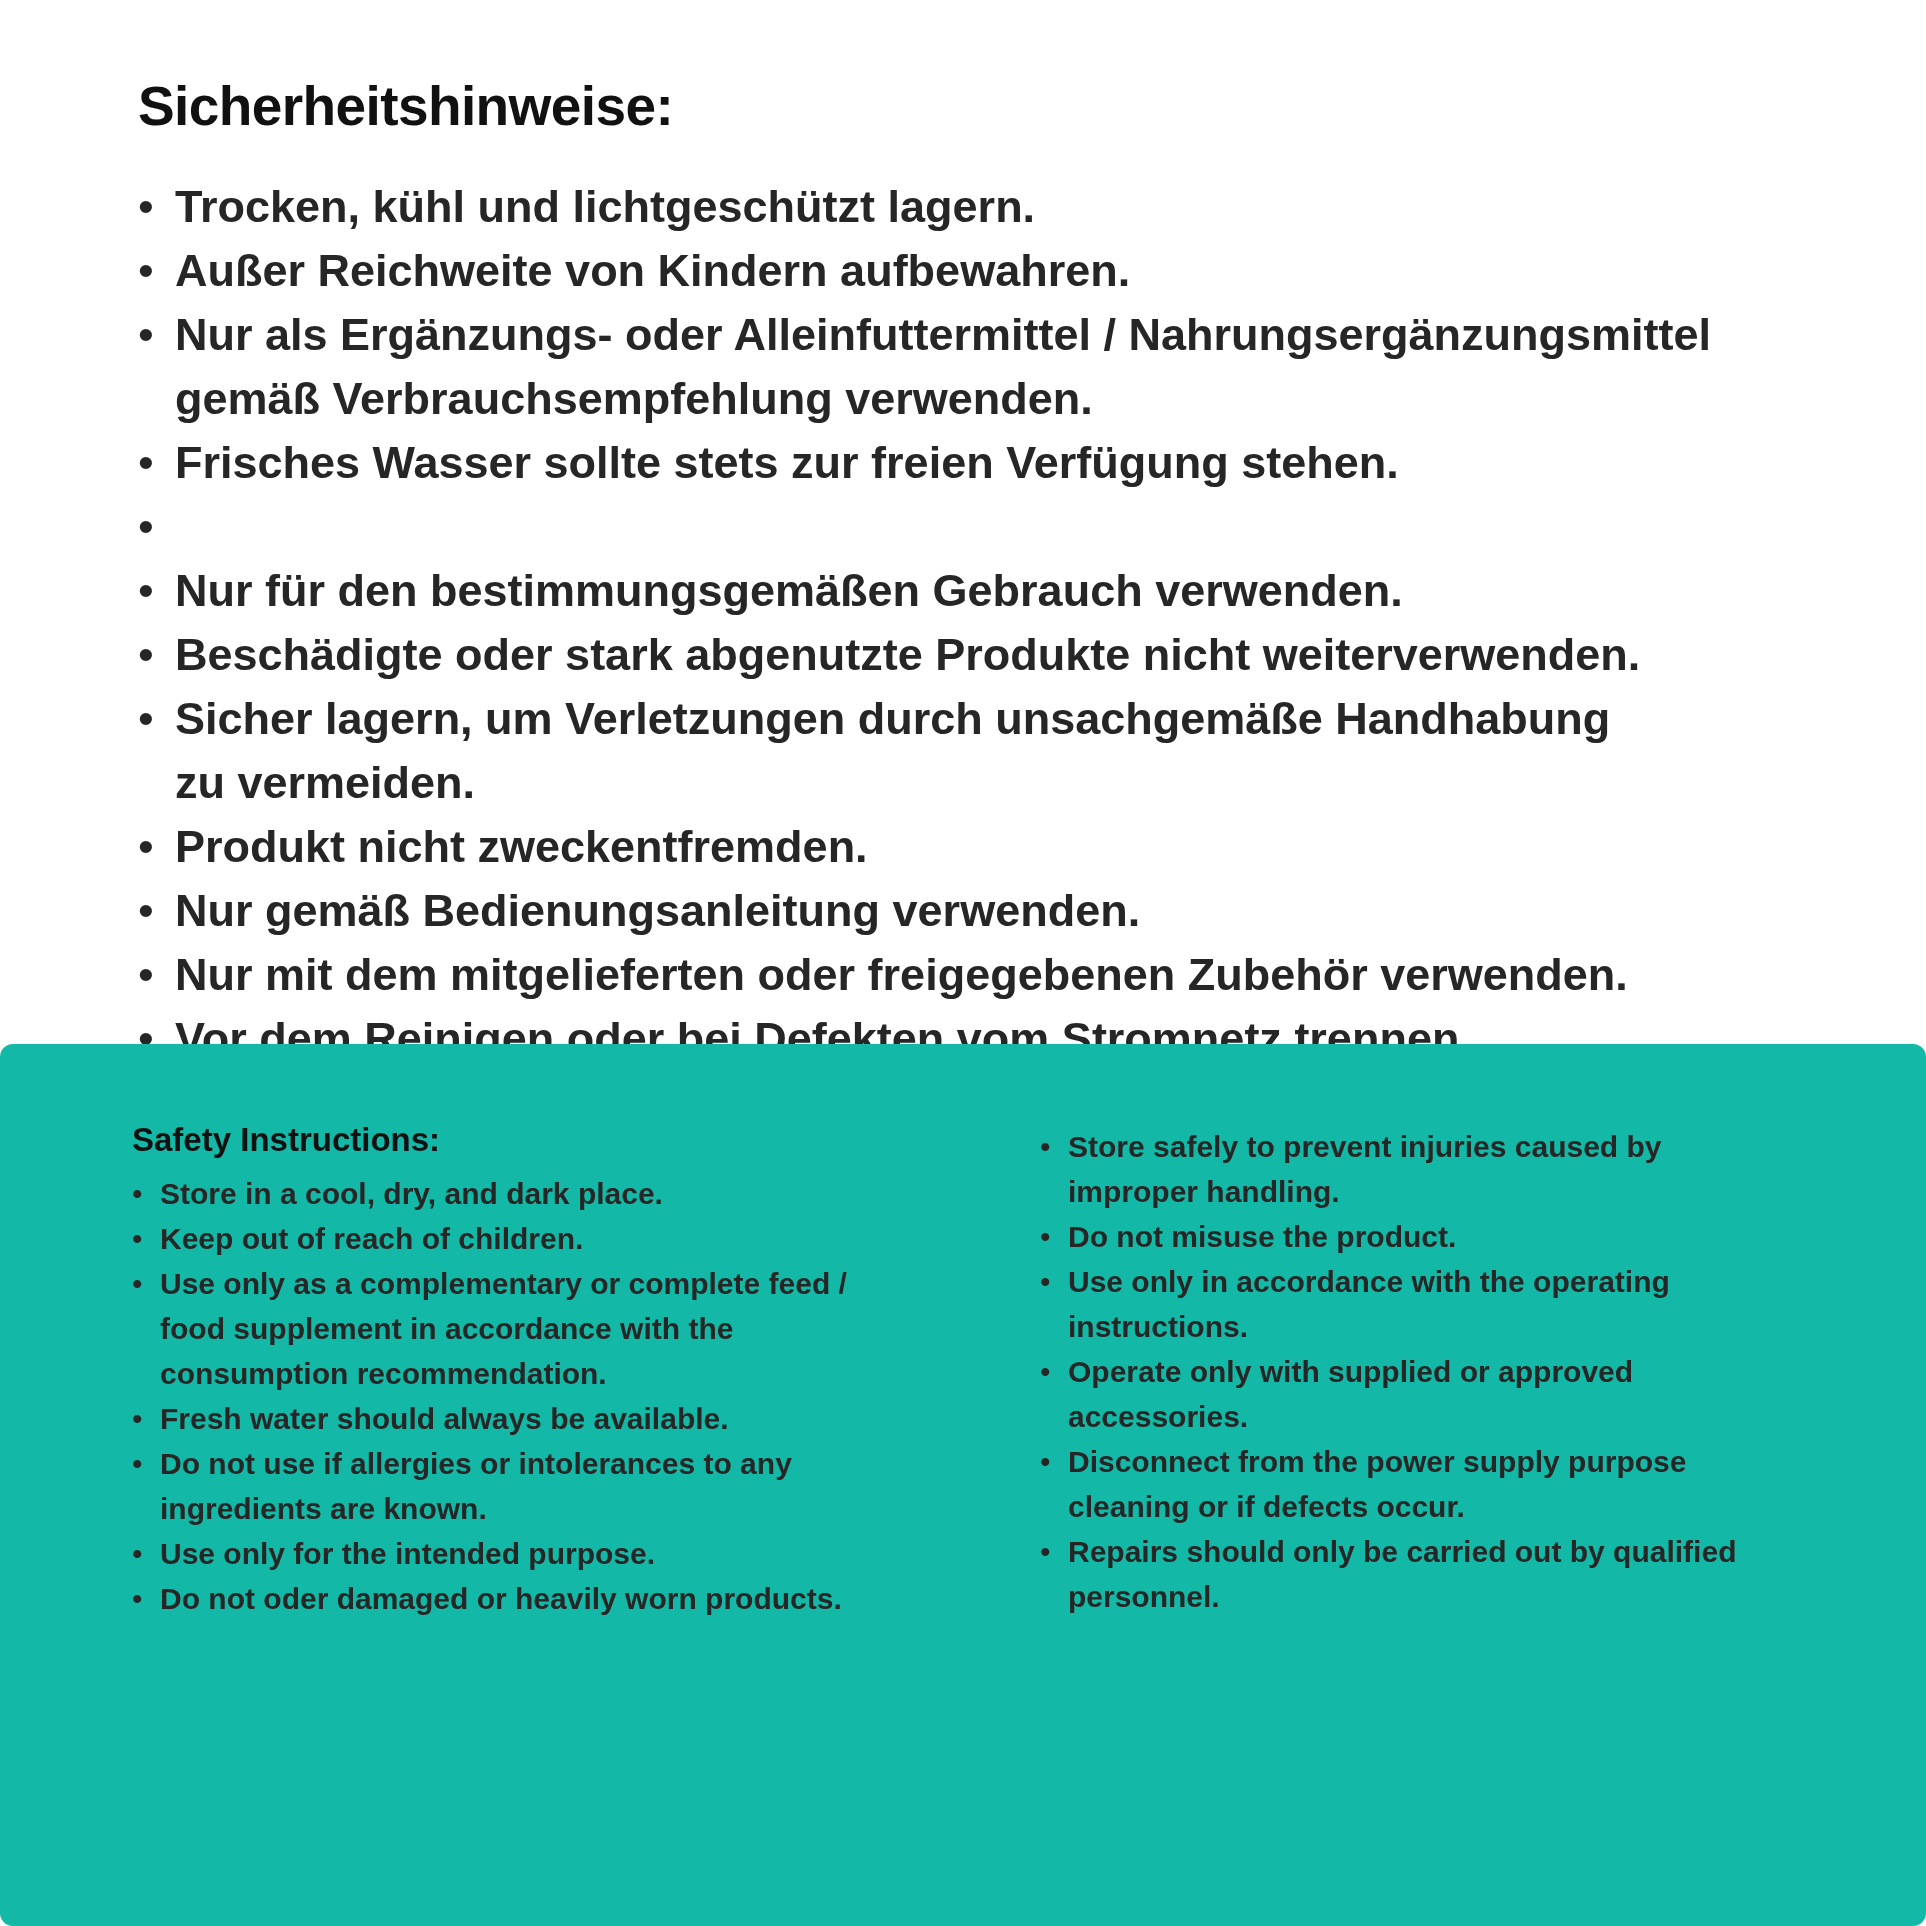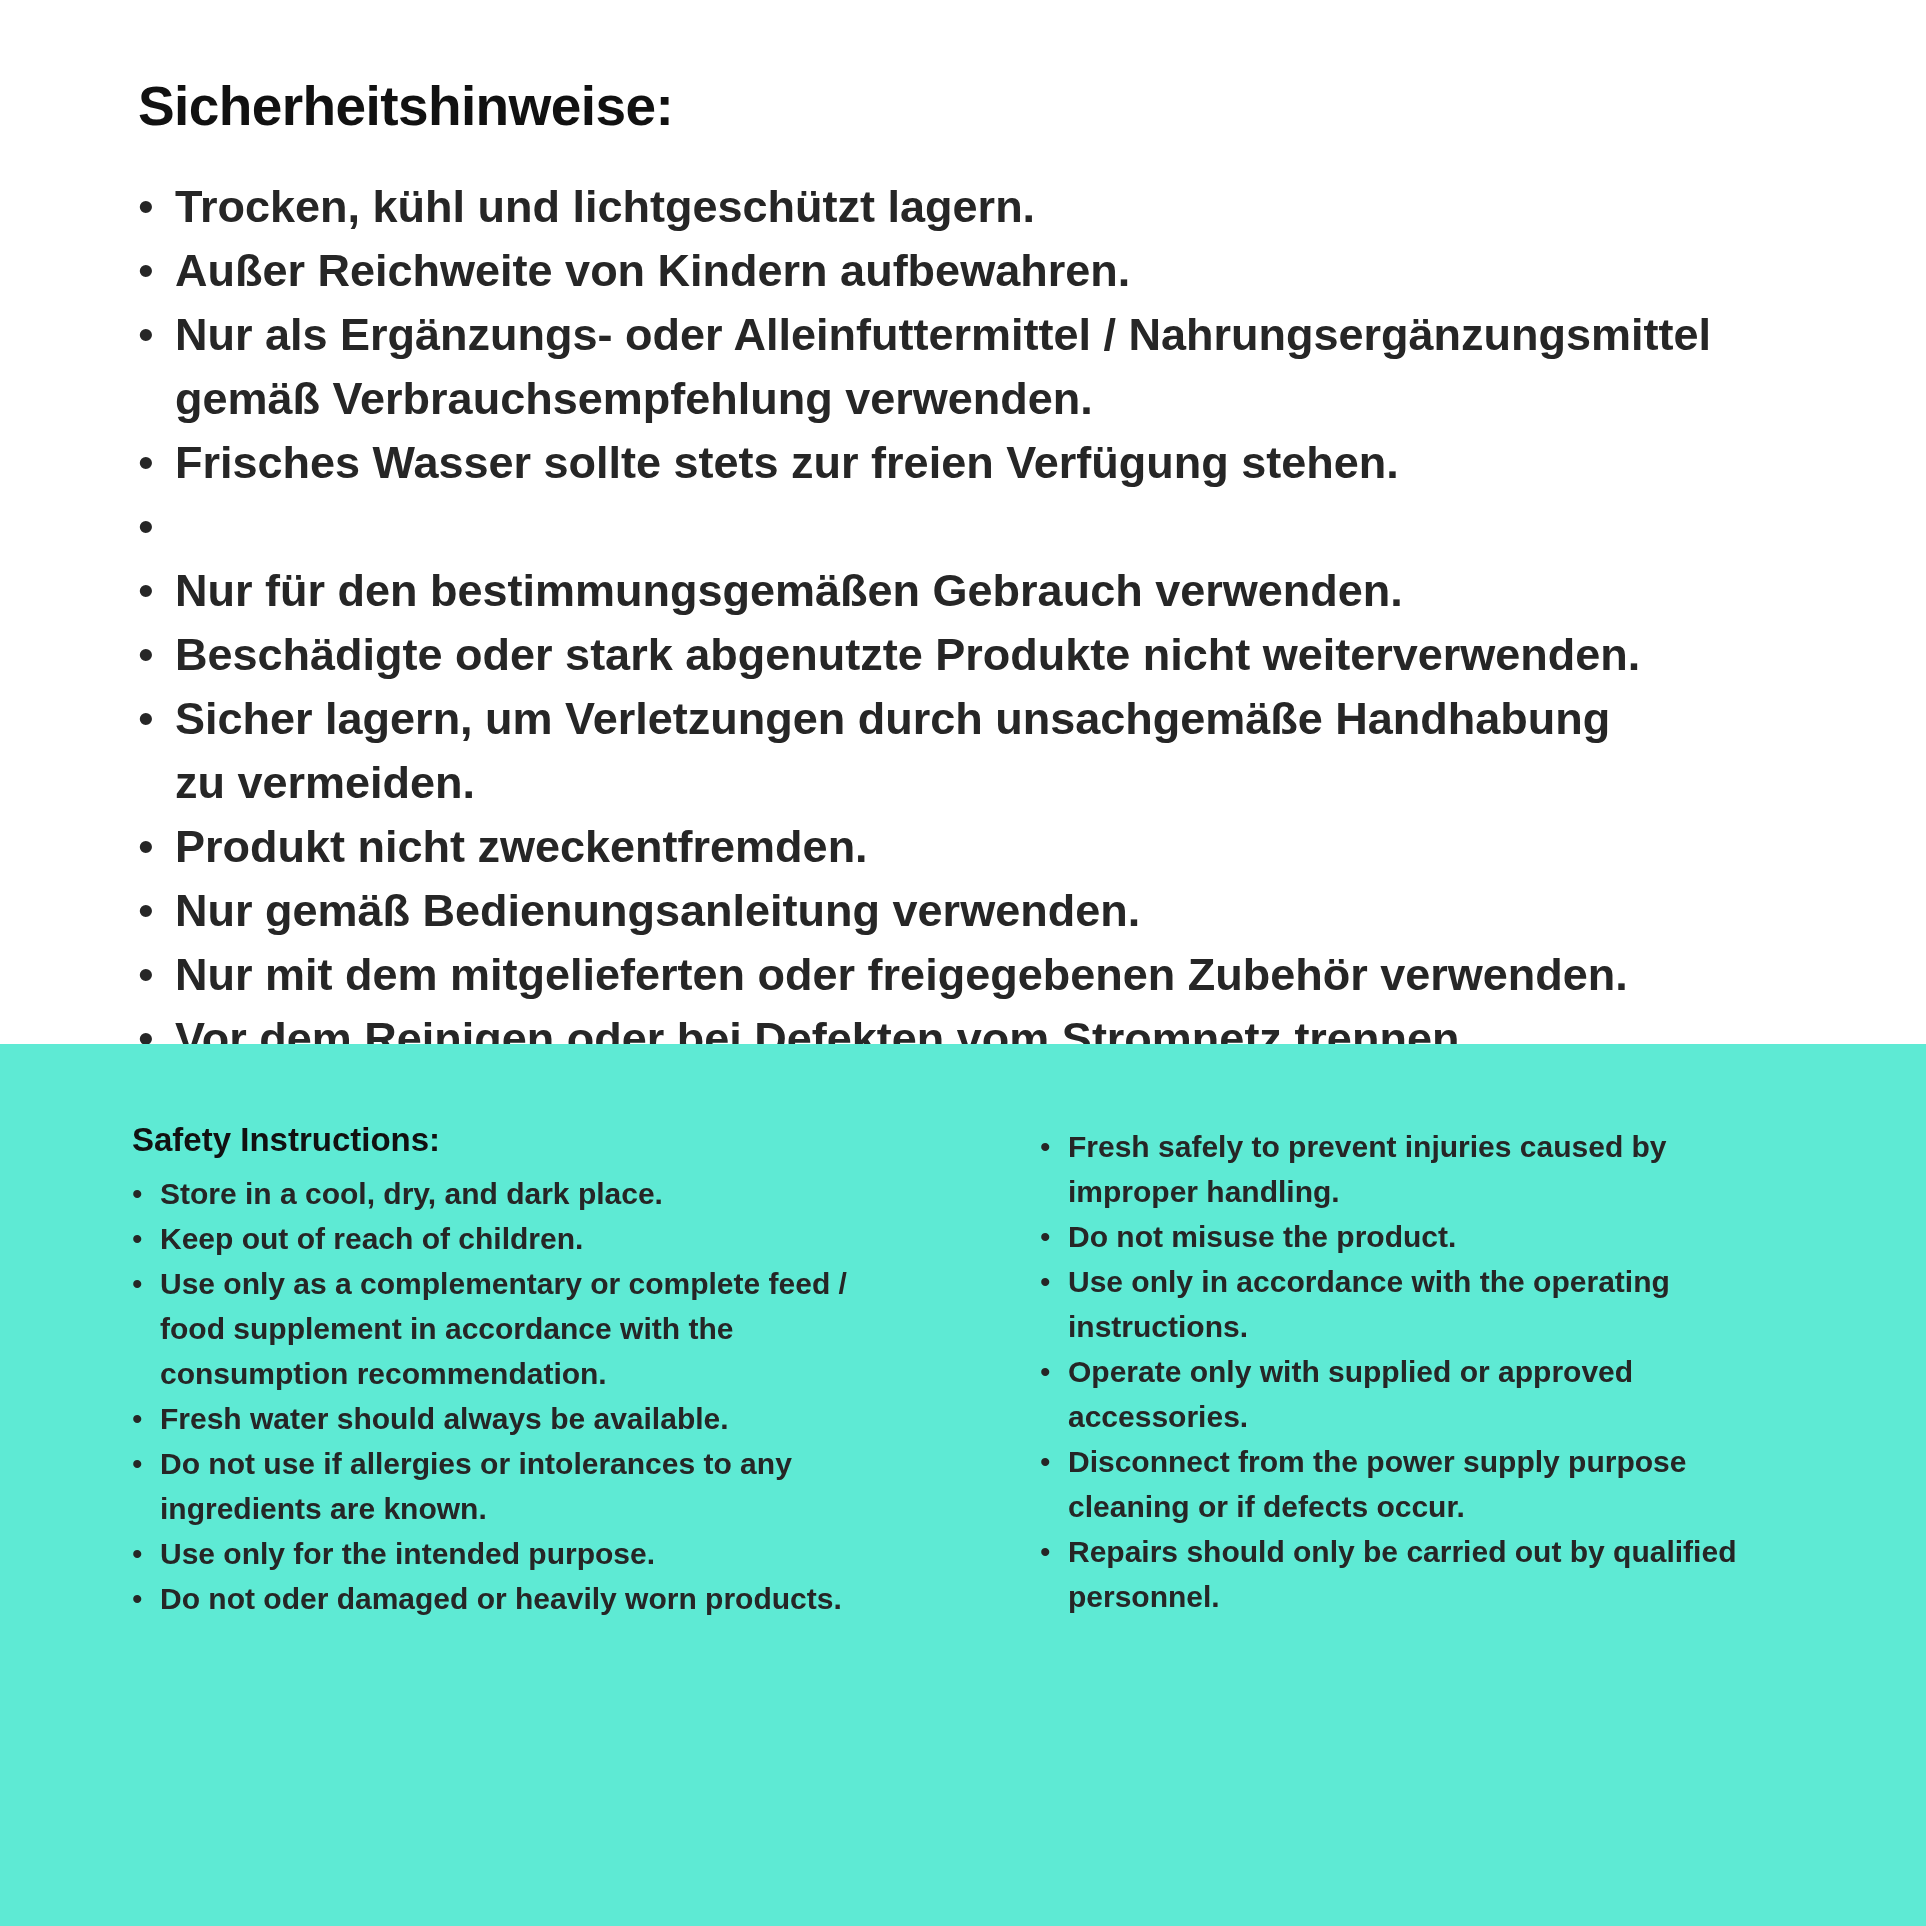--- a/index.html
+++ b/index.html
@@ -54,24 +54,25 @@
   }
   .bullet-list .item-text {
     white-space: pre-wrap;
     font-weight: bold;
   }
 
   
   .english-section {
     box-sizing: border-box;
     flex: 1 1 auto;
-    background: #5eead4;
+    background: #14b8a6;
     padding: 77px 58px 0 132px;
     display: flex;
     align-items: flex-start;
+    border-radius: 13px;
   }
   .english-col-left {
     box-sizing: border-box;
     width: 908px;
     flex: 0 0 auto;
   }
   .english-col-right {
     flex: 1 1 auto;
     padding-top: 2.6px;
   }
@@ -190,21 +191,21 @@
         <li>
           <span class="bullet">•</span>
           <span class="item-text">Do not oder damaged or heavily worn products.</span>
         </li>
       </ul>
   </div>
   <div class="english-col-right">
     <ul class="bullet-list english-list">
         <li>
           <span class="bullet">•</span>
-          <span class="item-text">Fresh safely to prevent injuries caused by
+          <span class="item-text">Store safely to prevent injuries caused by
 improper handling.</span>
         </li>
         <li>
           <span class="bullet">•</span>
           <span class="item-text">Do not misuse the product.</span>
         </li>
         <li>
           <span class="bullet">•</span>
           <span class="item-text">Use only in accordance with the operating
 instructions.</span>

